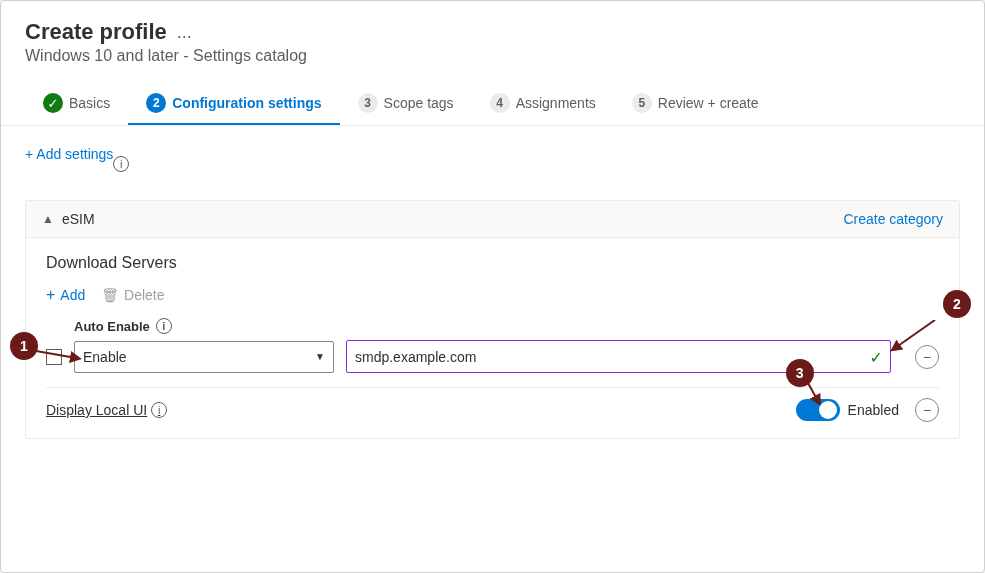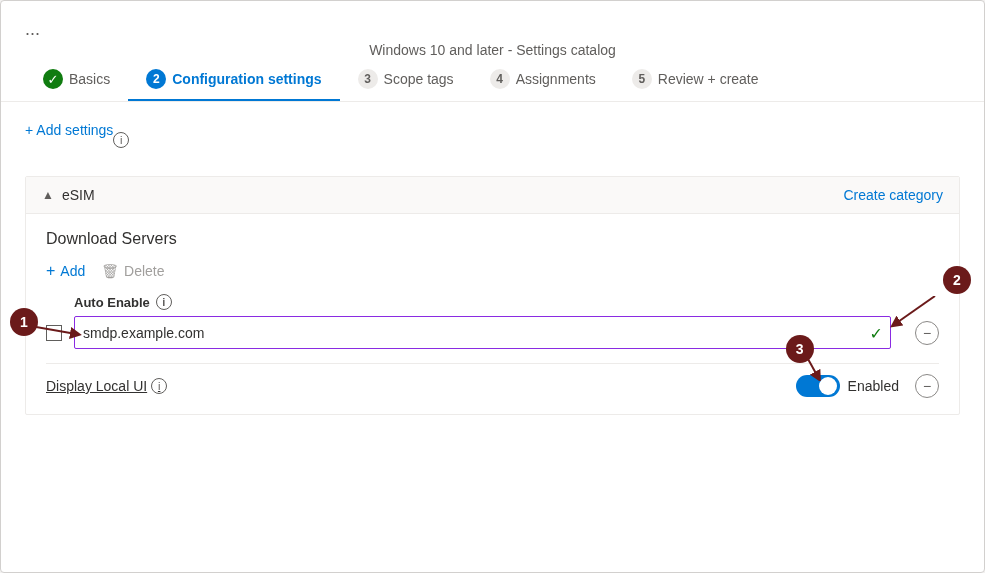--- a/index.html
+++ b/index.html
@@ -34,24 +34,23 @@
       font-size: 22px;
       font-weight: 600;
       color: #323130;
     }
     .header-ellipsis {
       color: #605e5c;
       font-size: 18px;
       cursor: pointer;
     }
     .header-subtitle {
-      font-size: 14px;
-      color: #605e5c;
-      margin-bottom: 1px;
-      text-align: center;
+      font-size: 16px;
+      color: #605e5c;
+      margin-bottom: 18px;
     }
     .tabs {
       display: flex;
       align-items: center;
       gap: 0;
     }
     .tab {
       display: flex;
       align-items: center;
       gap: 6px;
@@ -354,20 +353,21 @@
     .relative-container {
       position: relative;
     }
   </style>
 </head>
 <body>
 
 <div class="window">
   <div class="header">
     <div class="header-title-row">
+      <span class="header-title">Create profile</span>
       <span class="header-ellipsis">...</span>
     </div>
     <div class="header-subtitle">Windows 10 and later - Settings catalog</div>
     <div class="tabs">
 
       <div class="tab completed">
         <div class="tab-check">✓</div>
         <span>Basics</span>
       </div>
 
@@ -438,20 +438,26 @@
             <line x1="0" y1="5" x2="40" y2="12" stroke="#6b1a1a" stroke-width="2" marker-end="url(#arr1)"></line>
             <defs>
                 <marker id="arr1" markerWidth="6" markerHeight="6" refX="3" refY="3" orient="auto">
                   <path d="M0,0 L6,3 L0,6 Z" fill="#6b1a1a"></path>
                 </marker>
               </defs>
           </svg>
 
           <div class="row-checkbox"></div>
 
+          <div class="dropdown-wrapper">
+            <div class="dropdown-display">
+              <span>Enable</span>
+              <span class="dropdown-chevron">▼</span>
+            </div>
+          </div>
 
           <div class="text-input-wrapper" style="position:relative;">
             
             <div class="badge" style="position:absolute; right:-80px; top:-50px;">2</div>
             
             <svg style="position:absolute; right:-74px; top:-20px; width:80px; height:36px; z-index:8;">
               <line x1="50" y1="0" x2="10" y2="28" stroke="#6b1a1a" stroke-width="2" marker-end="url(#arr2)"></line>
               <defs>
                   <marker id="arr2" markerWidth="6" markerHeight="6" refX="3" refY="3" orient="auto">
                     <path d="M0,0 L6,3 L0,6 Z" fill="#6b1a1a"></path>

